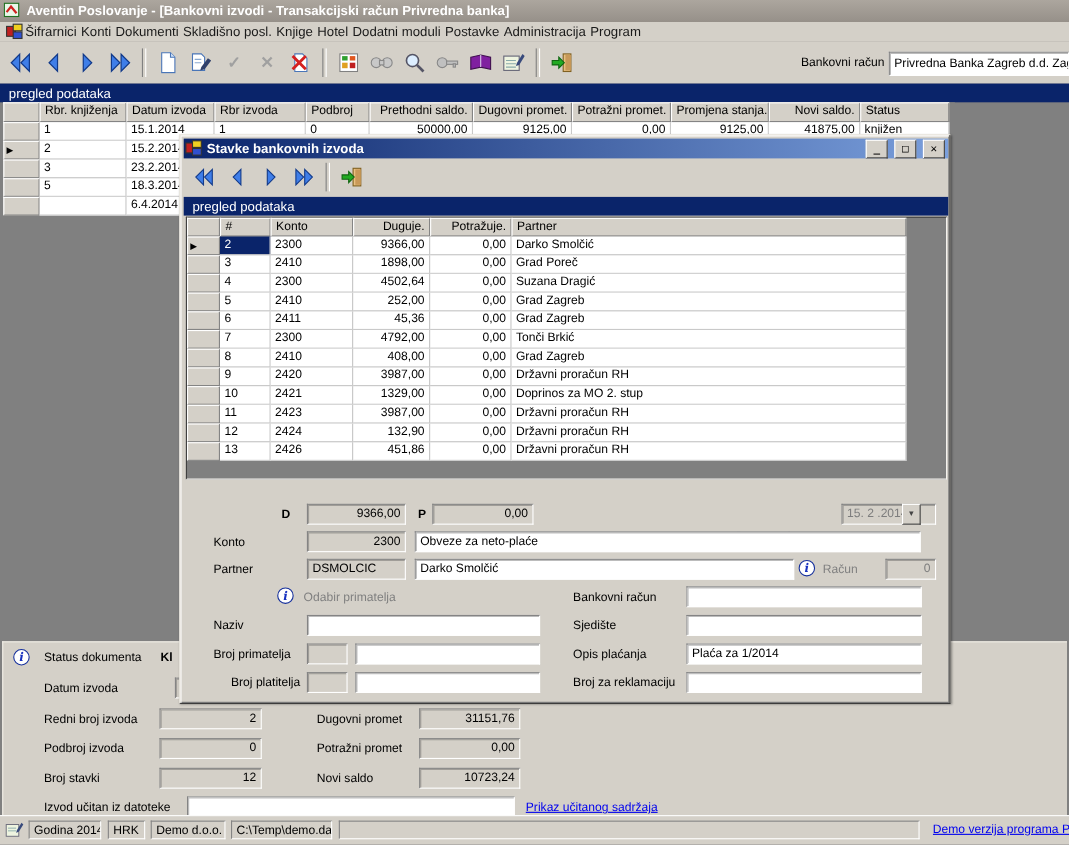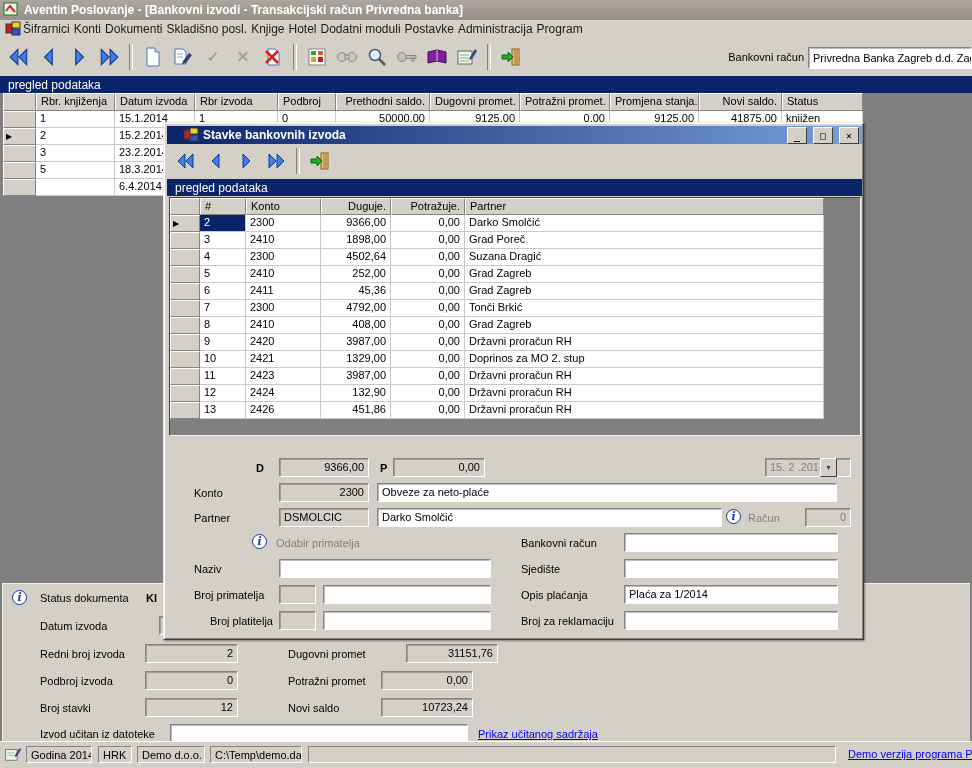--- a/index.html
+++ b/index.html
@@ -35,21 +35,21 @@
   .m3{width:58px;flex:none}.m4{width:94px;flex:none}.m5{width:90px;flex:none}.m6{width:90px;flex:none}
   .m7{width:89px;flex:none}.m8{width:83px;flex:none}.m9{width:81px;flex:none}
   
   .ds{width:30px;flex:none}.d0{width:46px;flex:none}.d1{width:75px;flex:none}.d2{width:70px;flex:none}
   .d3{width:74px;flex:none}.d4{width:359px;flex:none}
   
   .dialog{left:163px;top:122px;width:701px;height:518px;background:#d4d0c8;z-index:10;
           border:1px solid;border-color:#f0ede6 #3c3c3c #3c3c3c #f0ede6;
           box-shadow:inset 1px 1px 0 #fff, inset -1px -1px 0 #808080, 1px 1px 2px rgba(0,0,0,.4);}
   .dlg-title{left:3px;top:3px;width:695px;height:18px;background:linear-gradient(90deg,#0a246a,#7a9fdc);
-             color:#fff;font-weight:bold;font-size:12px;display:flex;align-items:center;gap:4px;padding-left:16px;}
+             color:#fff;font-weight:bold;font-size:12px;display:flex;align-items:center;gap:4px;padding-left:1px;}
   .capbtn{width:18px;height:15px;background:#d4d0c8;border:1px solid;border-color:#fff #404040 #404040 #fff;
           color:#000;font-size:10px;font-weight:bold;display:flex;align-items:center;justify-content:center;
           font-family:"DejaVu Sans Mono",monospace;margin-left:2px;}
   .info{display:inline-block;width:15px;height:15px;border-radius:50%;background:#fff;border:1px solid #16309c;
         color:#1630c0;text-align:center;font:italic bold 11px/14px "DejaVu Serif",serif;}
   .combo-btn{position:absolute;box-sizing:border-box;width:17px;height:19px;background:#d4d0c8;border:1px solid;
         border-color:#fff #404040 #404040 #fff;font-size:7px;color:#444;display:flex;align-items:center;justify-content:center;}
   .link{color:#0000ee;text-decoration:underline;white-space:nowrap;}
   
   .statusbar{left:0;top:741px;width:972px;height:27px;background:#d4d0c8;border-top:1px solid #fff;padding-left:20px;}
@@ -273,21 +273,21 @@
 
 <div class="abs" style="left:2px;top:583px;width:968px;height:158px;background:#d4d0c8;border-top:1px solid #f0ede6;border-left:1px solid #f0ede6;"></div>
 <span class="abs info" style="left:12px;top:590px;">i</span>
 <span class="lbl" style="left:40px;top:592px;">Status dokumenta</span>
 <span class="lbl b" style="left:146px;top:592px;">Kl</span>
 <span class="lbl" style="left:40px;top:620px;">Datum izvoda</span>
 <div class="fld fg dis" style="left:145px;top:616px;width:95px;">15</div>
 <span class="lbl" style="left:40px;top:648px;">Redni broj izvoda</span>
 <div class="fld fg num" style="left:145px;top:644px;width:93px;">2</div>
 <span class="lbl" style="left:288px;top:648px;">Dugovni promet</span>
-<div class="fld fg num" style="left:381px;top:644px;width:92px;margin-left:25px;">31151,76</div>
+<div class="fld fg num" style="left:381px;top:644px;width:92px;">31151,76</div>
 <span class="lbl" style="left:40px;top:675px;">Podbroj izvoda</span>
 <div class="fld fg num" style="left:145px;top:671px;width:93px;">0</div>
 <span class="lbl" style="left:288px;top:675px;">Potražni promet</span>
 <div class="fld fg num" style="left:381px;top:671px;width:92px;">0,00</div>
 <span class="lbl" style="left:40px;top:702px;">Broj stavki</span>
 <div class="fld fg num" style="left:145px;top:698px;width:93px;">12</div>
 <span class="lbl" style="left:288px;top:702px;">Novi saldo</span>
 <div class="fld fg num" style="left:381px;top:698px;width:92px;">10723,24</div>
 <span class="lbl" style="left:40px;top:728px;">Izvod učitan iz datoteke</span>
 <div class="fld fw" style="left:170px;top:724px;width:298px;"></div>

